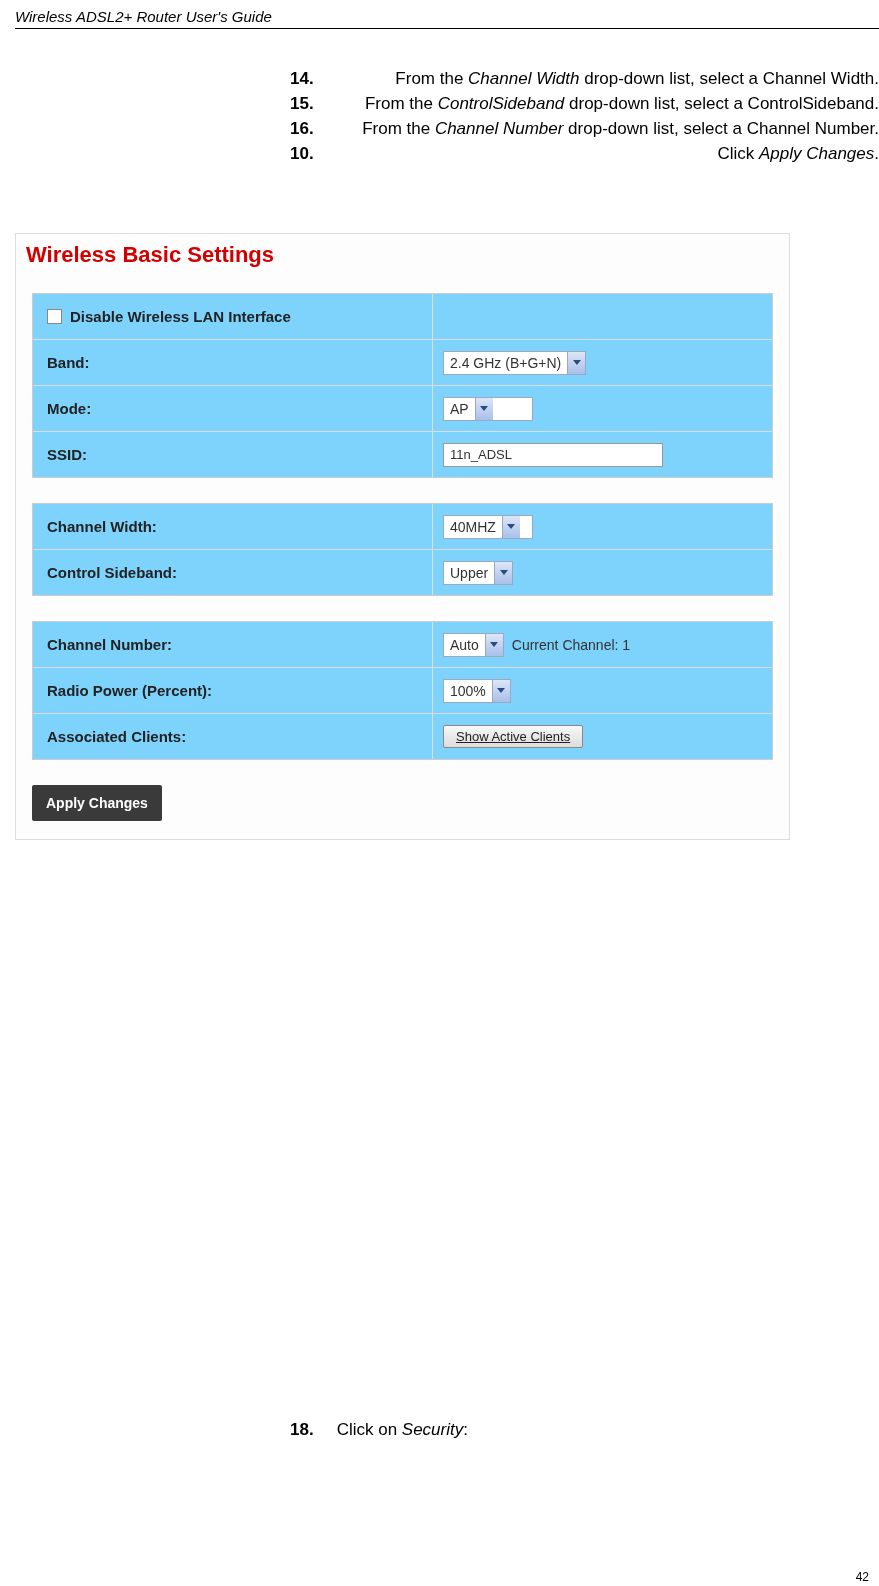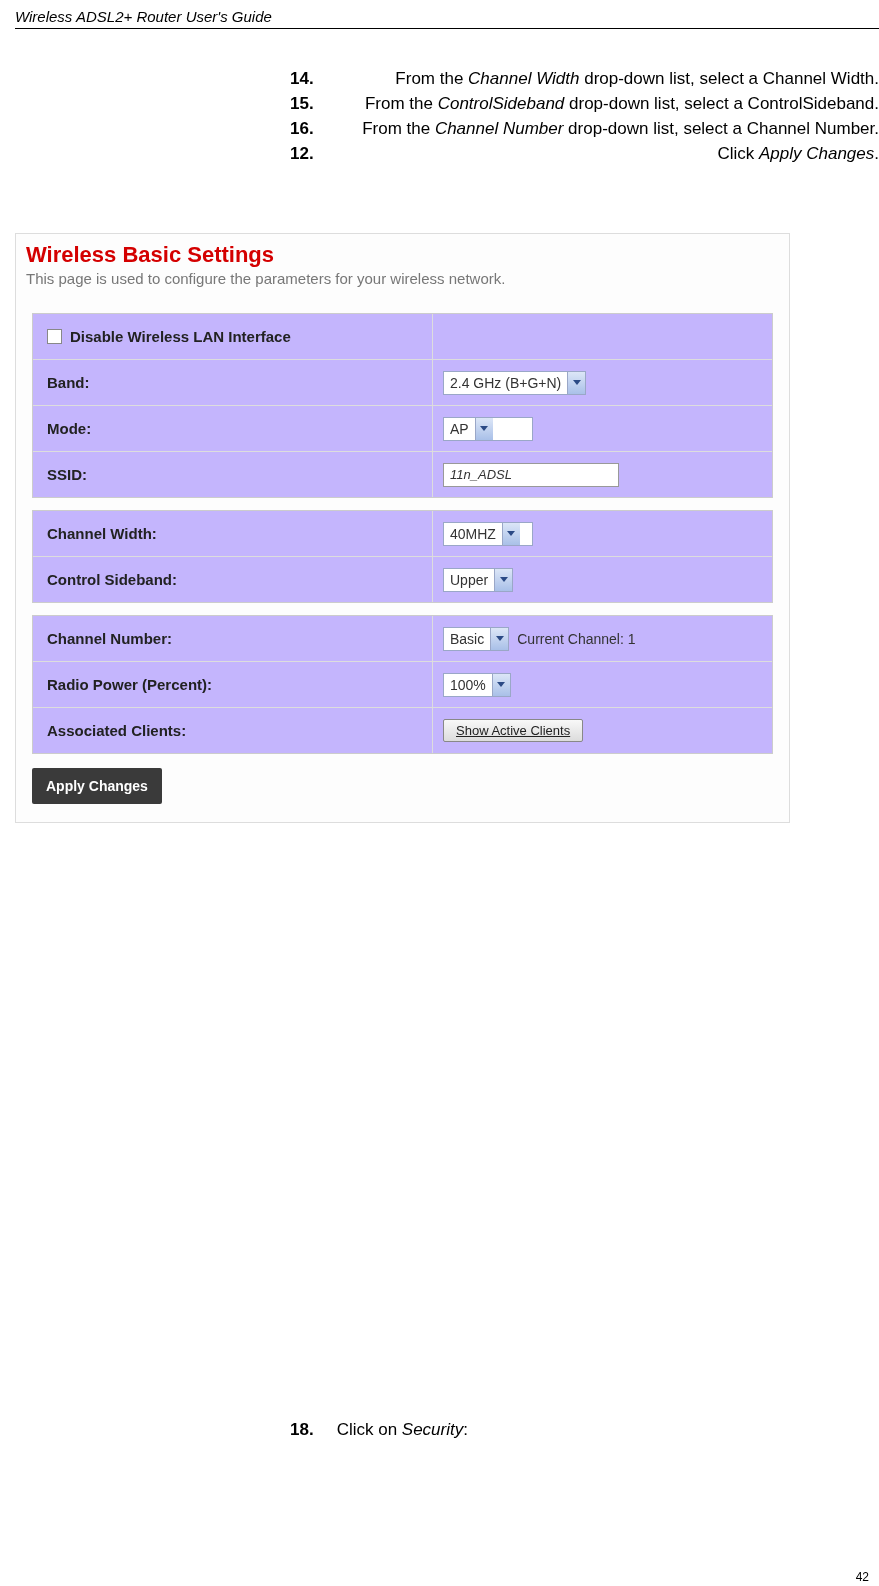--- a/index.html
+++ b/index.html
@@ -58,23 +58,23 @@
     font-size: 22px;
     padding: 8px 10px 0 10px;
     font-family: Arial, sans-serif;
   }
   .wbs-sub {
     color: #777;
     font-size: 15px;
     padding: 2px 10px 14px 10px;
   }
   .group {
-    margin: 12px 16px;
+    margin: 25px 16px;
     border: 1px solid #ccc;
-    background: #c4b5fd;
+    background: #7dd3fc;
   }
   .row {
     display: flex;
     border-bottom: 1px solid #ddd;
   }
   .row:last-child { border-bottom: none; }
   .cell-label {
     width: 400px;
     padding: 14px 14px;
     font-weight: bold;
@@ -117,27 +117,26 @@
   }
   .fake-select .sel-btn::after {
     content: "";
     border-left: 4px solid transparent;
     border-right: 4px solid transparent;
     border-top: 5px solid #2b4a85;
   }
   .fake-input {
     border: 1px solid #999;
     height: 24px;
-    width: 176px;
+    width: 220px;
     padding: 0 6px;
     font-size: 13px;
     display: flex;
     align-items: center;
     background: #fff;
-    font-style: italic;
   }
   .fake-checkbox {
     width: 15px;
     height: 15px;
     border: 1px solid #888;
     background: #fff;
   }
   .fake-button {
     display: inline-flex;
     align-items: center;
@@ -197,30 +196,29 @@
       <span>From the </span><span class="italic">ControlSideband</span><span> drop-down list, select a ControlSideband.</span>
     </div>
   </div>
   <div class="list-item">
     <div class="list-num">16.</div>
     <div class="list-text">
       <span>From the </span><span class="italic">Channel Number</span><span> drop-down list, select a Channel Number.</span>
     </div>
   </div>
   <div class="list-item">
-    <div class="list-num">12.</div>
+    <div class="list-num">10.</div>
     <div class="list-text">
       <span>Click </span><span class="italic">Apply Changes</span><span>.</span>
     </div>
   </div>
 </div>
 
 <div class="screenshot">
   <div class="wbs-title">Wireless Basic Settings</div>
-  <div class="wbs-sub">This page is used to configure the parameters for your wireless network.</div>
 
   <div class="group">
     <div class="row">
       <div class="cell-label">
         <span class="fake-checkbox"></span>
         <span>Disable Wireless LAN Interface</span>
       </div>
       <div class="cell-value"></div>
     </div>
     <div class="row">
@@ -270,21 +268,21 @@
         </span>
       </div>
     </div>
   </div>
 
   <div class="group">
     <div class="row">
       <div class="cell-label">Channel Number:</div>
       <div class="cell-value">
         <span class="fake-select">
-          <span class="sel-text">Basic</span>
+          <span class="sel-text">Auto</span>
           <span class="sel-btn"></span>
         </span>
         <span>Current Channel: 1</span>
       </div>
     </div>
     <div class="row">
       <div class="cell-label">Radio Power (Percent):</div>
       <div class="cell-value">
         <span class="fake-select">
           <span class="sel-text">100%</span>

